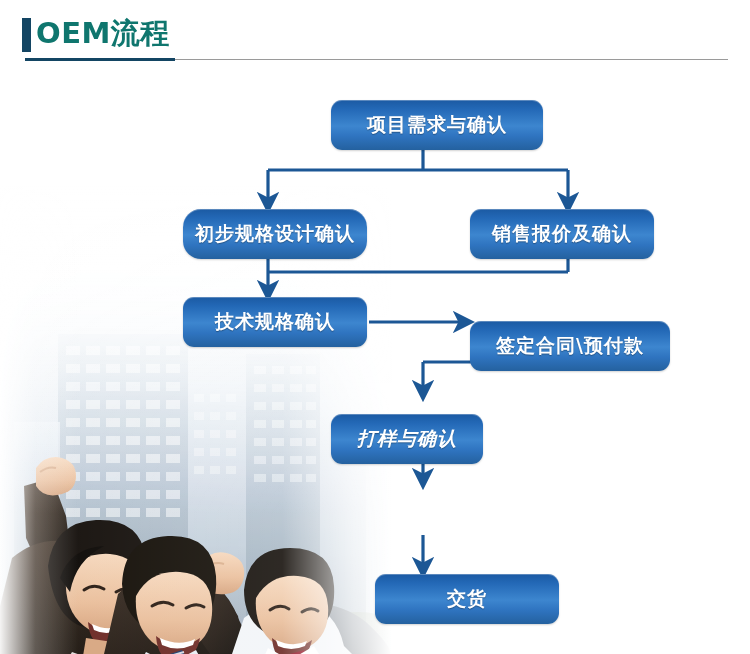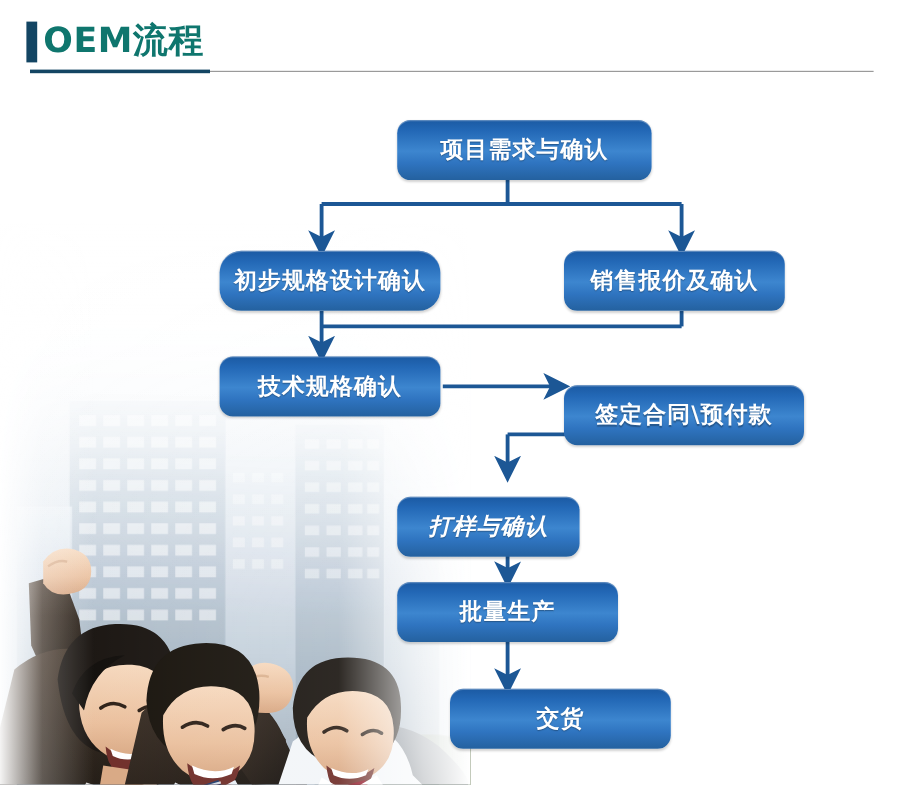--- a/index.html
+++ b/index.html
@@ -421,21 +421,18 @@
     </div>
     <div class="node n-tech">
       <span>技术规格确认</span>
     </div>
     <div class="node n-contract">
       <span>签定合同\预付款</span>
     </div>
     <div class="node n-sample">
       <span>打样与确认</span>
     </div>
-    <div class="node n-mass">
-      <span>批量生产</span>
-    </div>
     <div class="node n-deliver">
       <span>交货</span>
     </div>
 
   </div>
 </div>
 
 </body></html>

